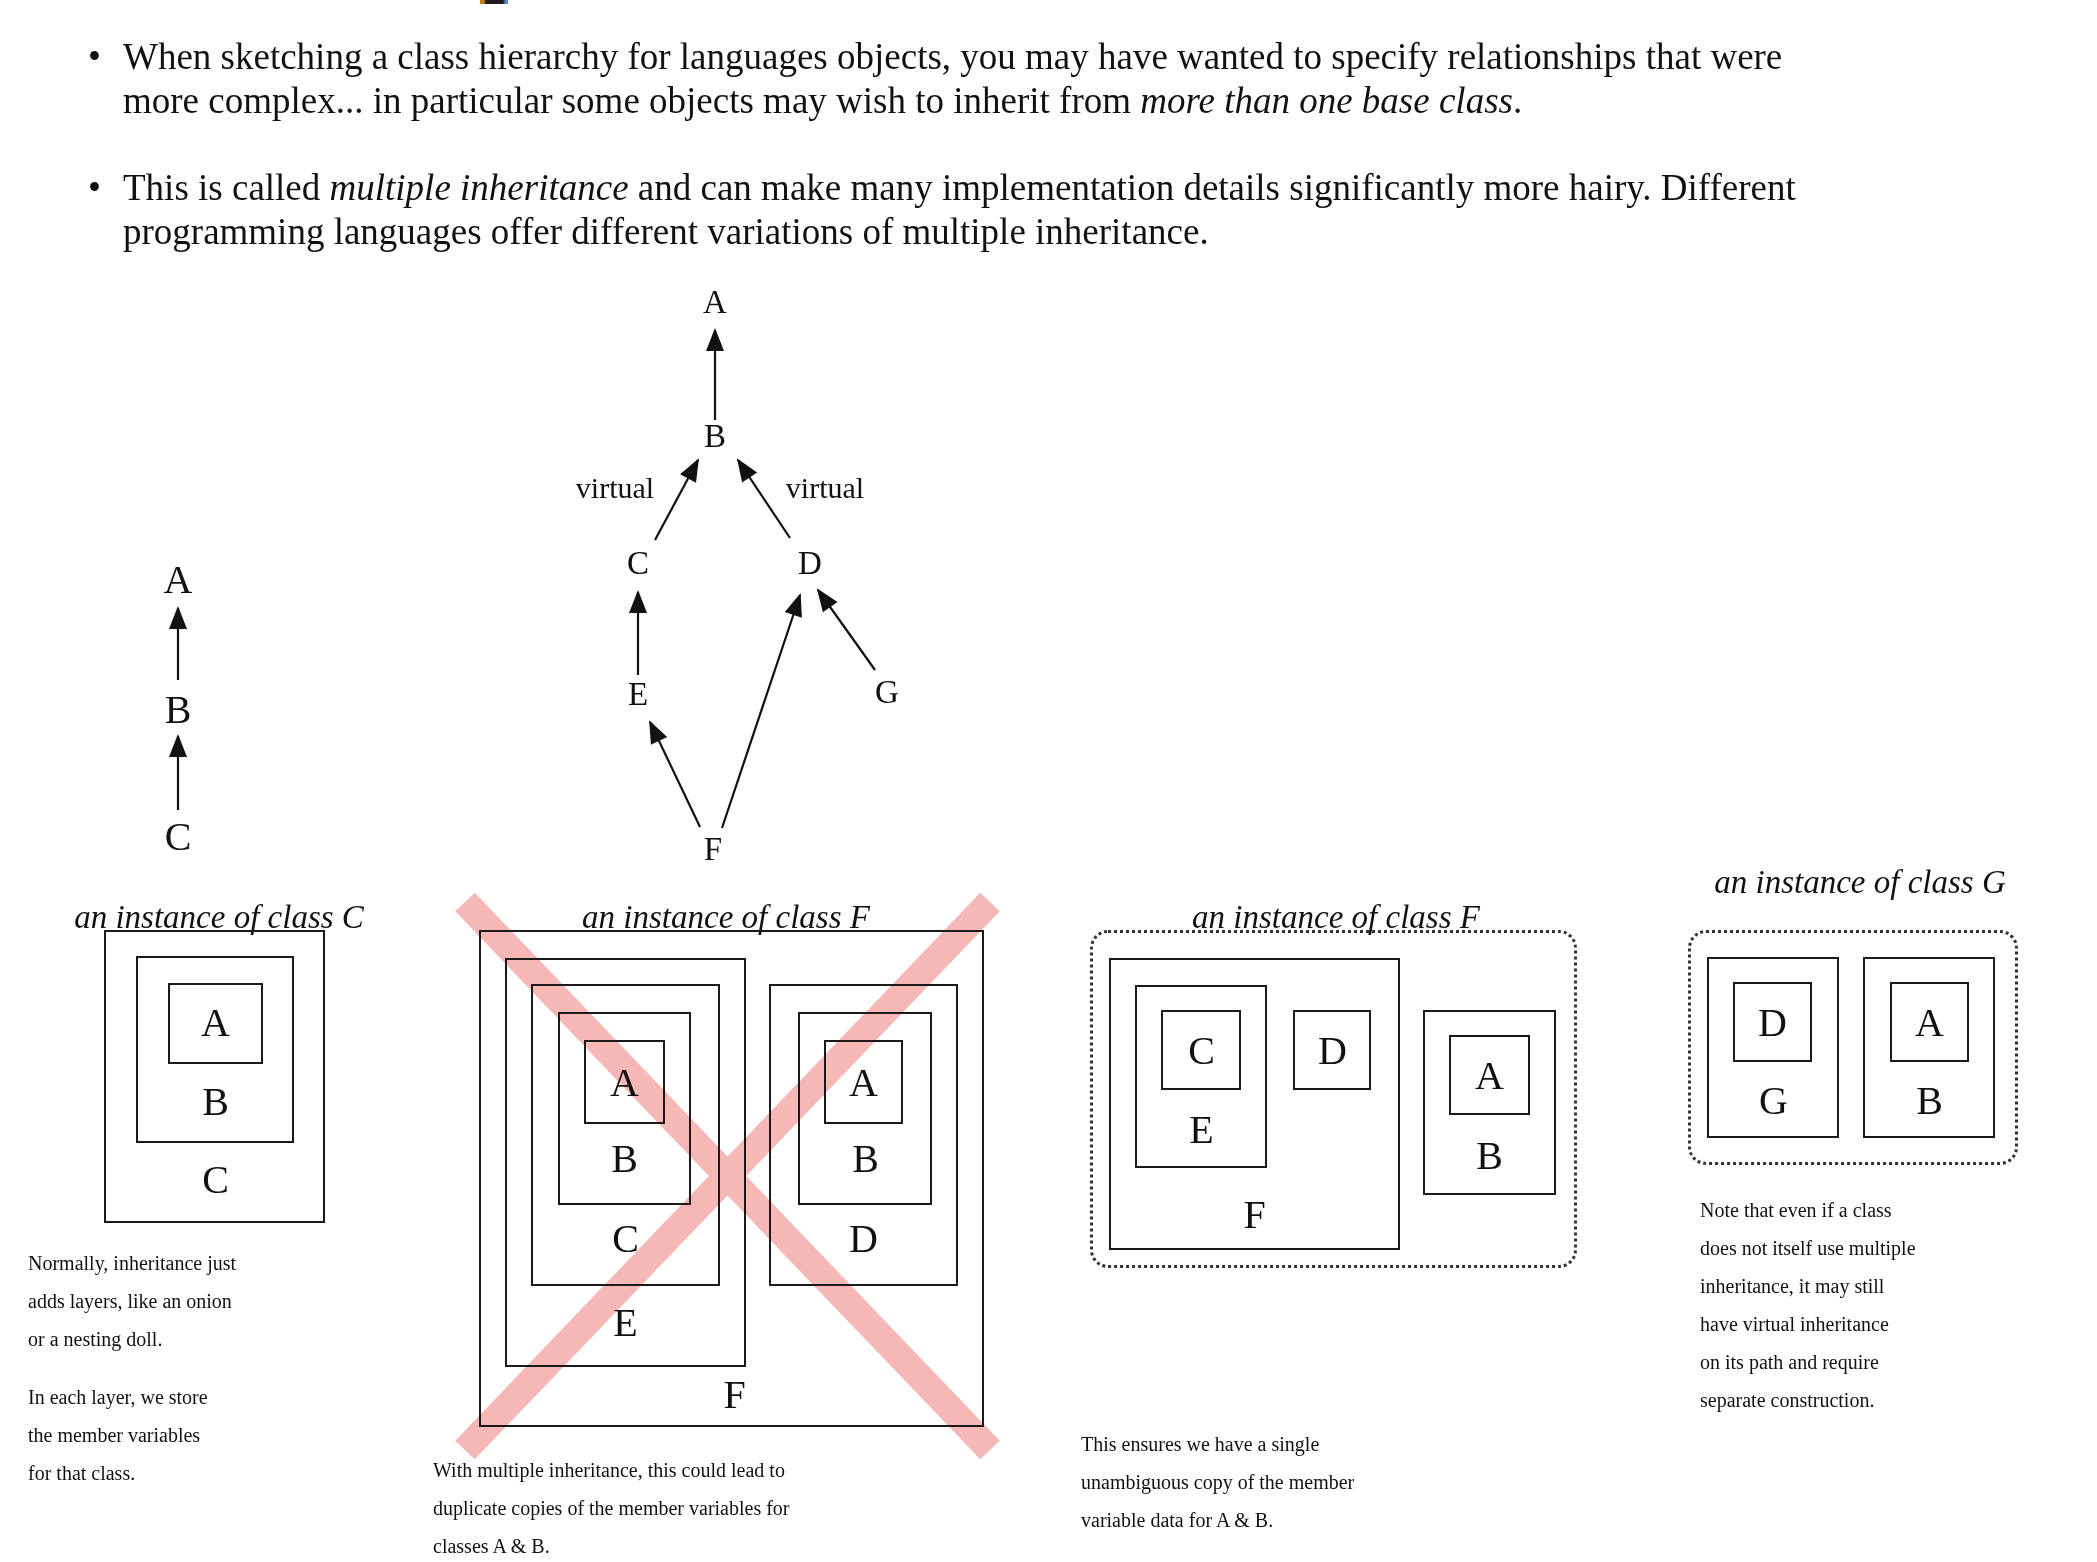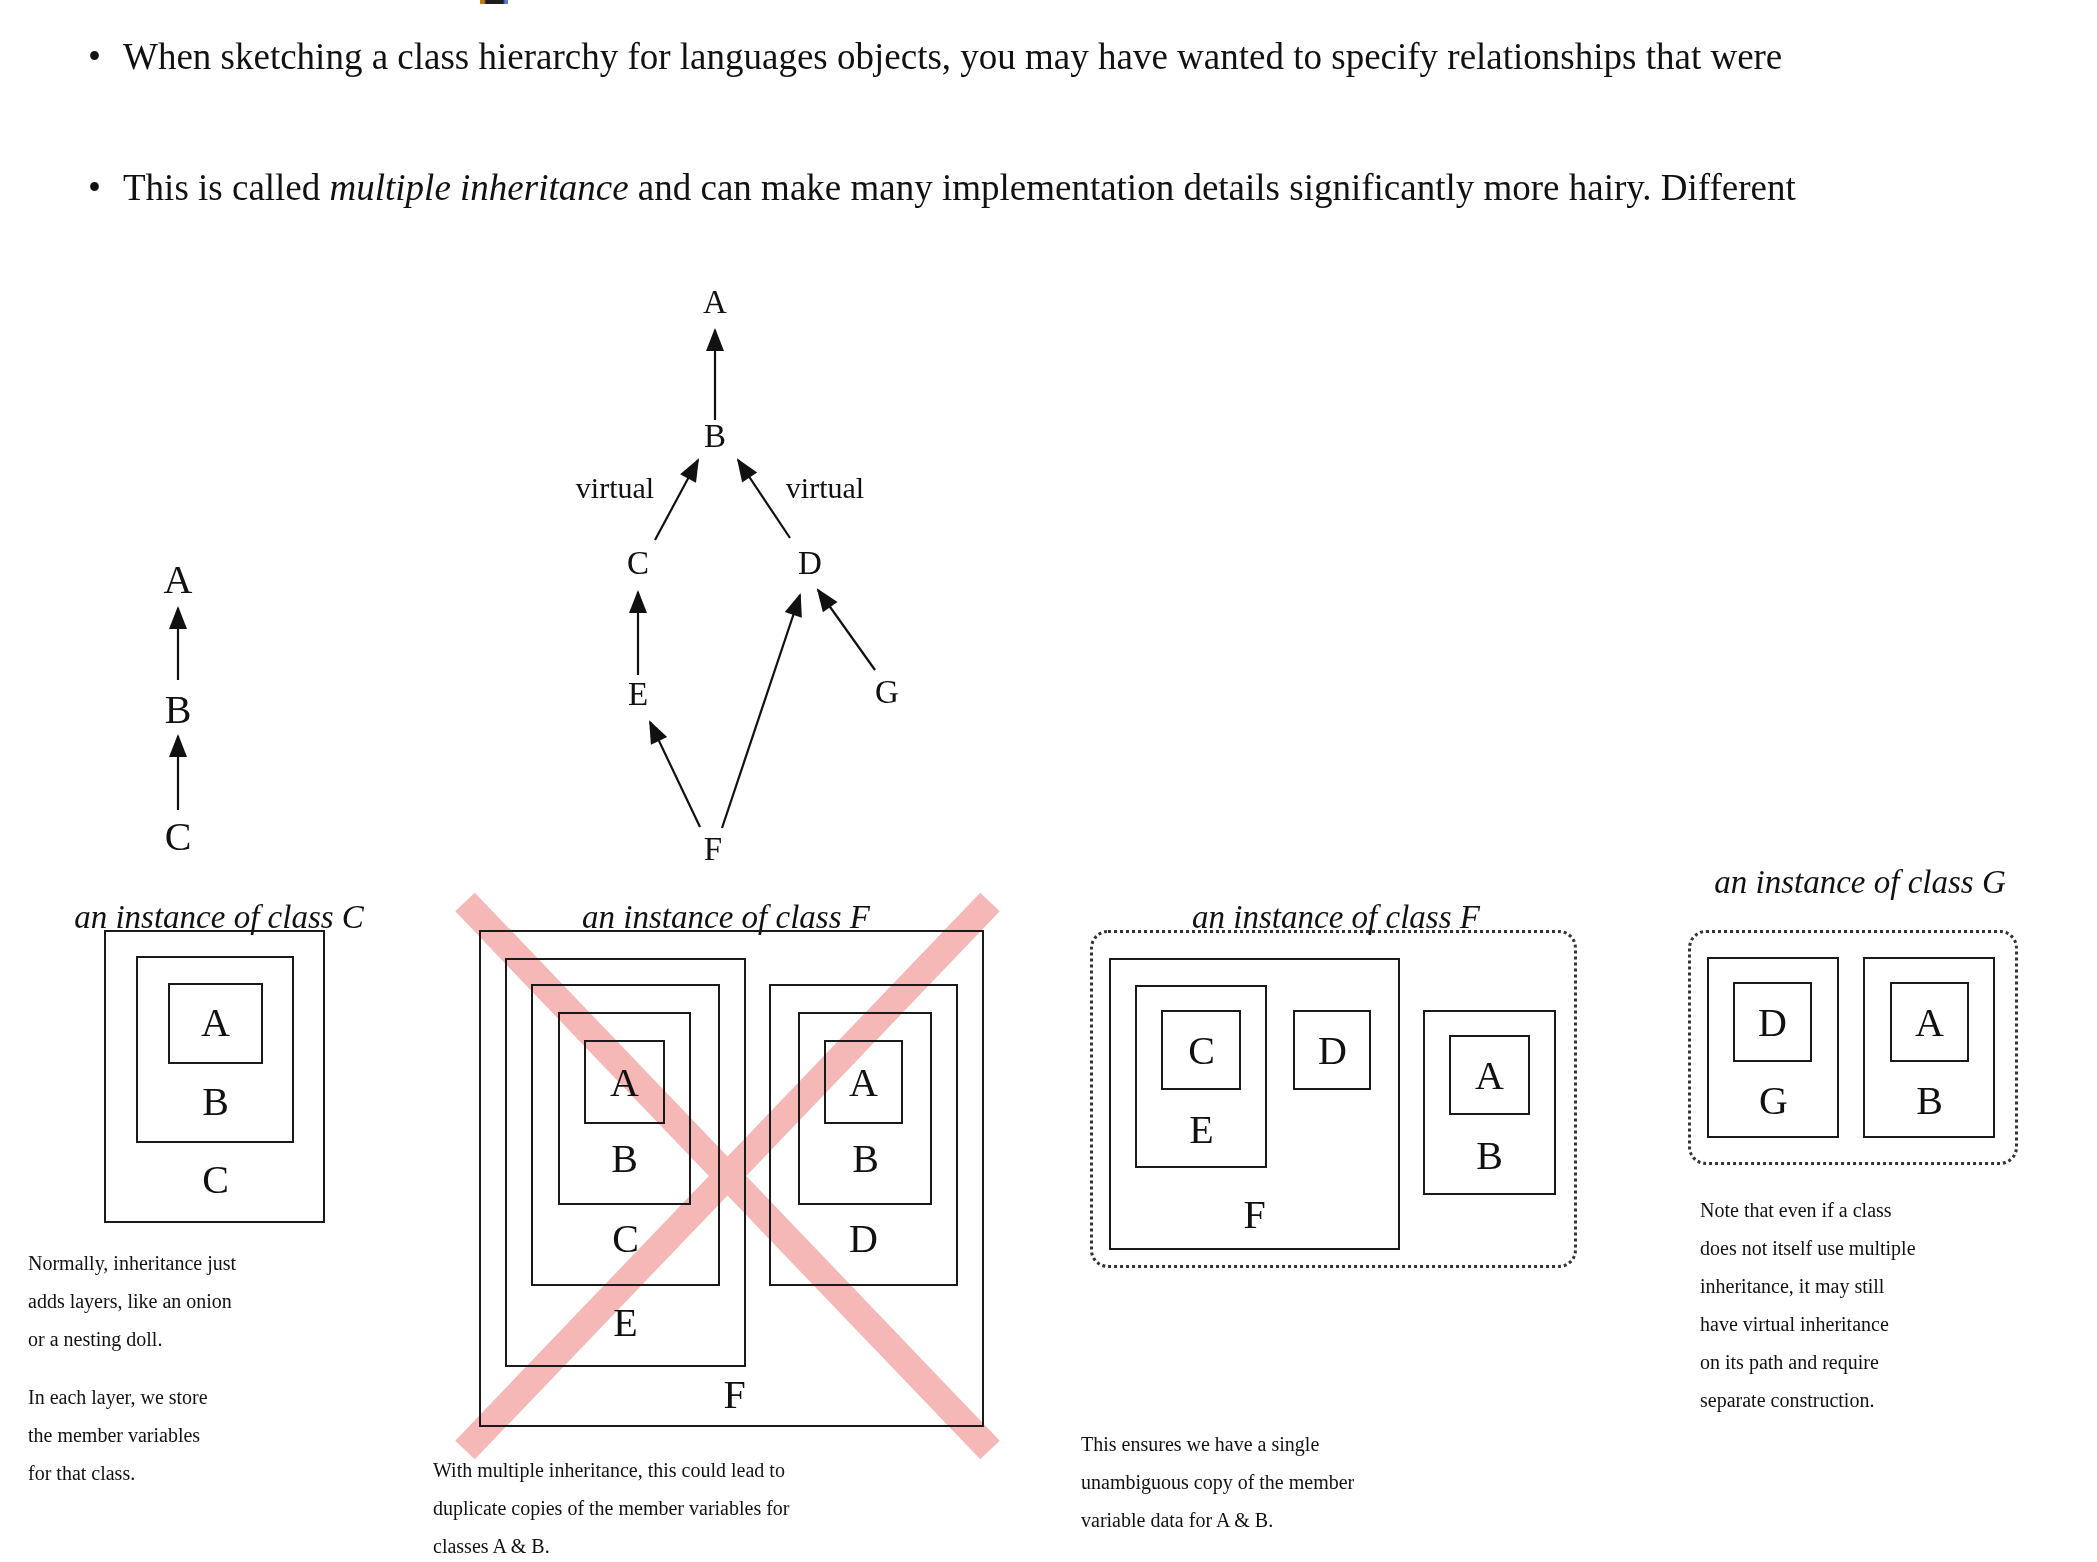--- a/index.html
+++ b/index.html
@@ -30,27 +30,29 @@
 <body>
 
 <div id="canvas">
 
   <div class="artifact"></div>
 
   <div class="bullet" style="left:88px;top:35px;">
     <div class="bdot">•</div>
     <div class="blines">
       <div>When sketching a class hierarchy for languages objects, you may have wanted to specify relationships that were</div>
+      <div><span>more complex... in particular some objects may wish to inherit from </span><em>more than one base class</em><span>.</span></div>
     </div>
   </div>
 
   <div class="bullet" style="left:88px;top:166px;">
     <div class="bdot">•</div>
     <div class="blines">
       <div><span>This is called </span><em>multiple inheritance</em><span> and can make many implementation details significantly more hairy. Different</span></div>
+      <div>programming languages offer different variations of multiple inheritance.</div>
     </div>
   </div>
 
   <svg style="left:150px;top:560px;" width="60" height="300" viewBox="0 0 60 300">
     <defs>
       <marker id="ah1" markerUnits="userSpaceOnUse" markerWidth="26" markerHeight="20" refX="22" refY="10" orient="auto">
         <path d="M1,1 L24,10 L1,19 z" fill="#111"></path>
       </marker>
     </defs>
     <line x1="28" y1="120" x2="28" y2="48" stroke="#111" stroke-width="2.2" marker-end="url(#ah1)"></line>

